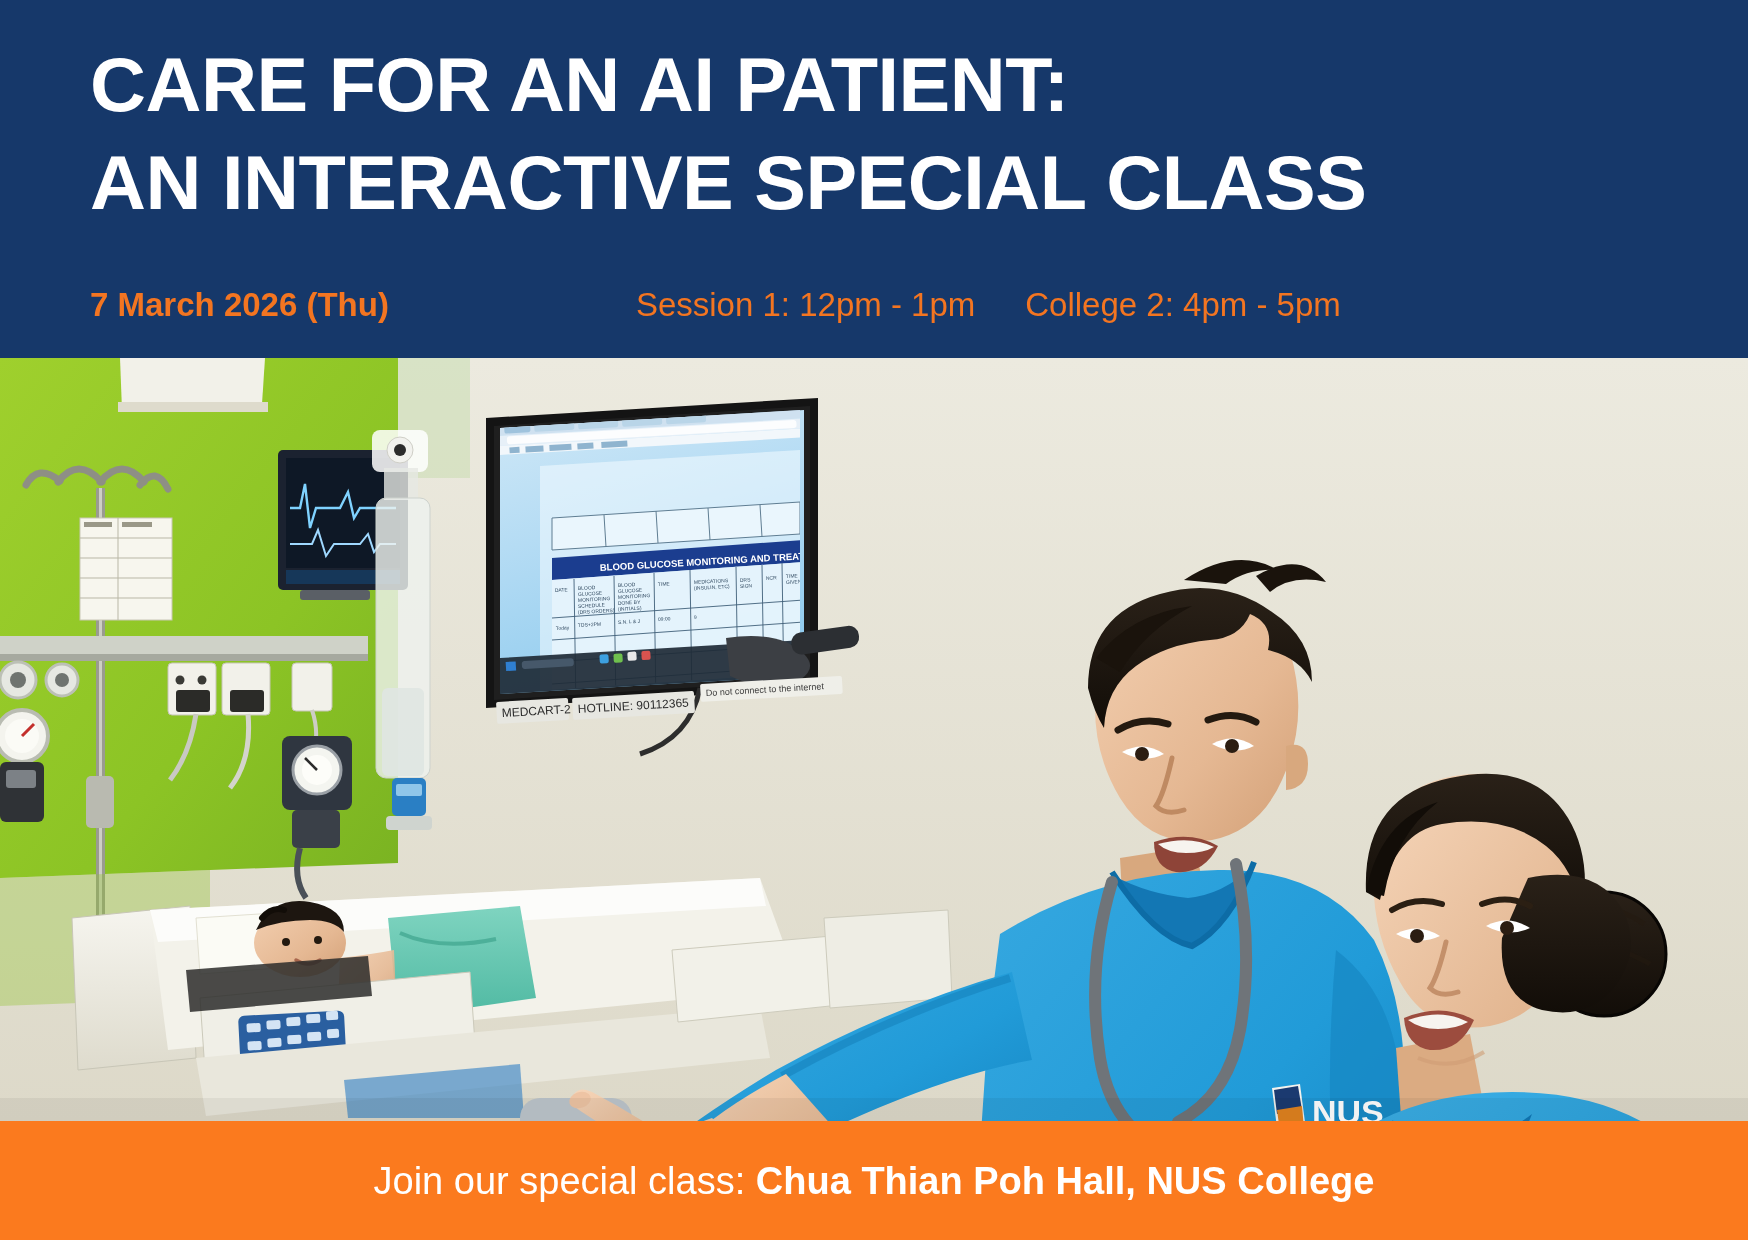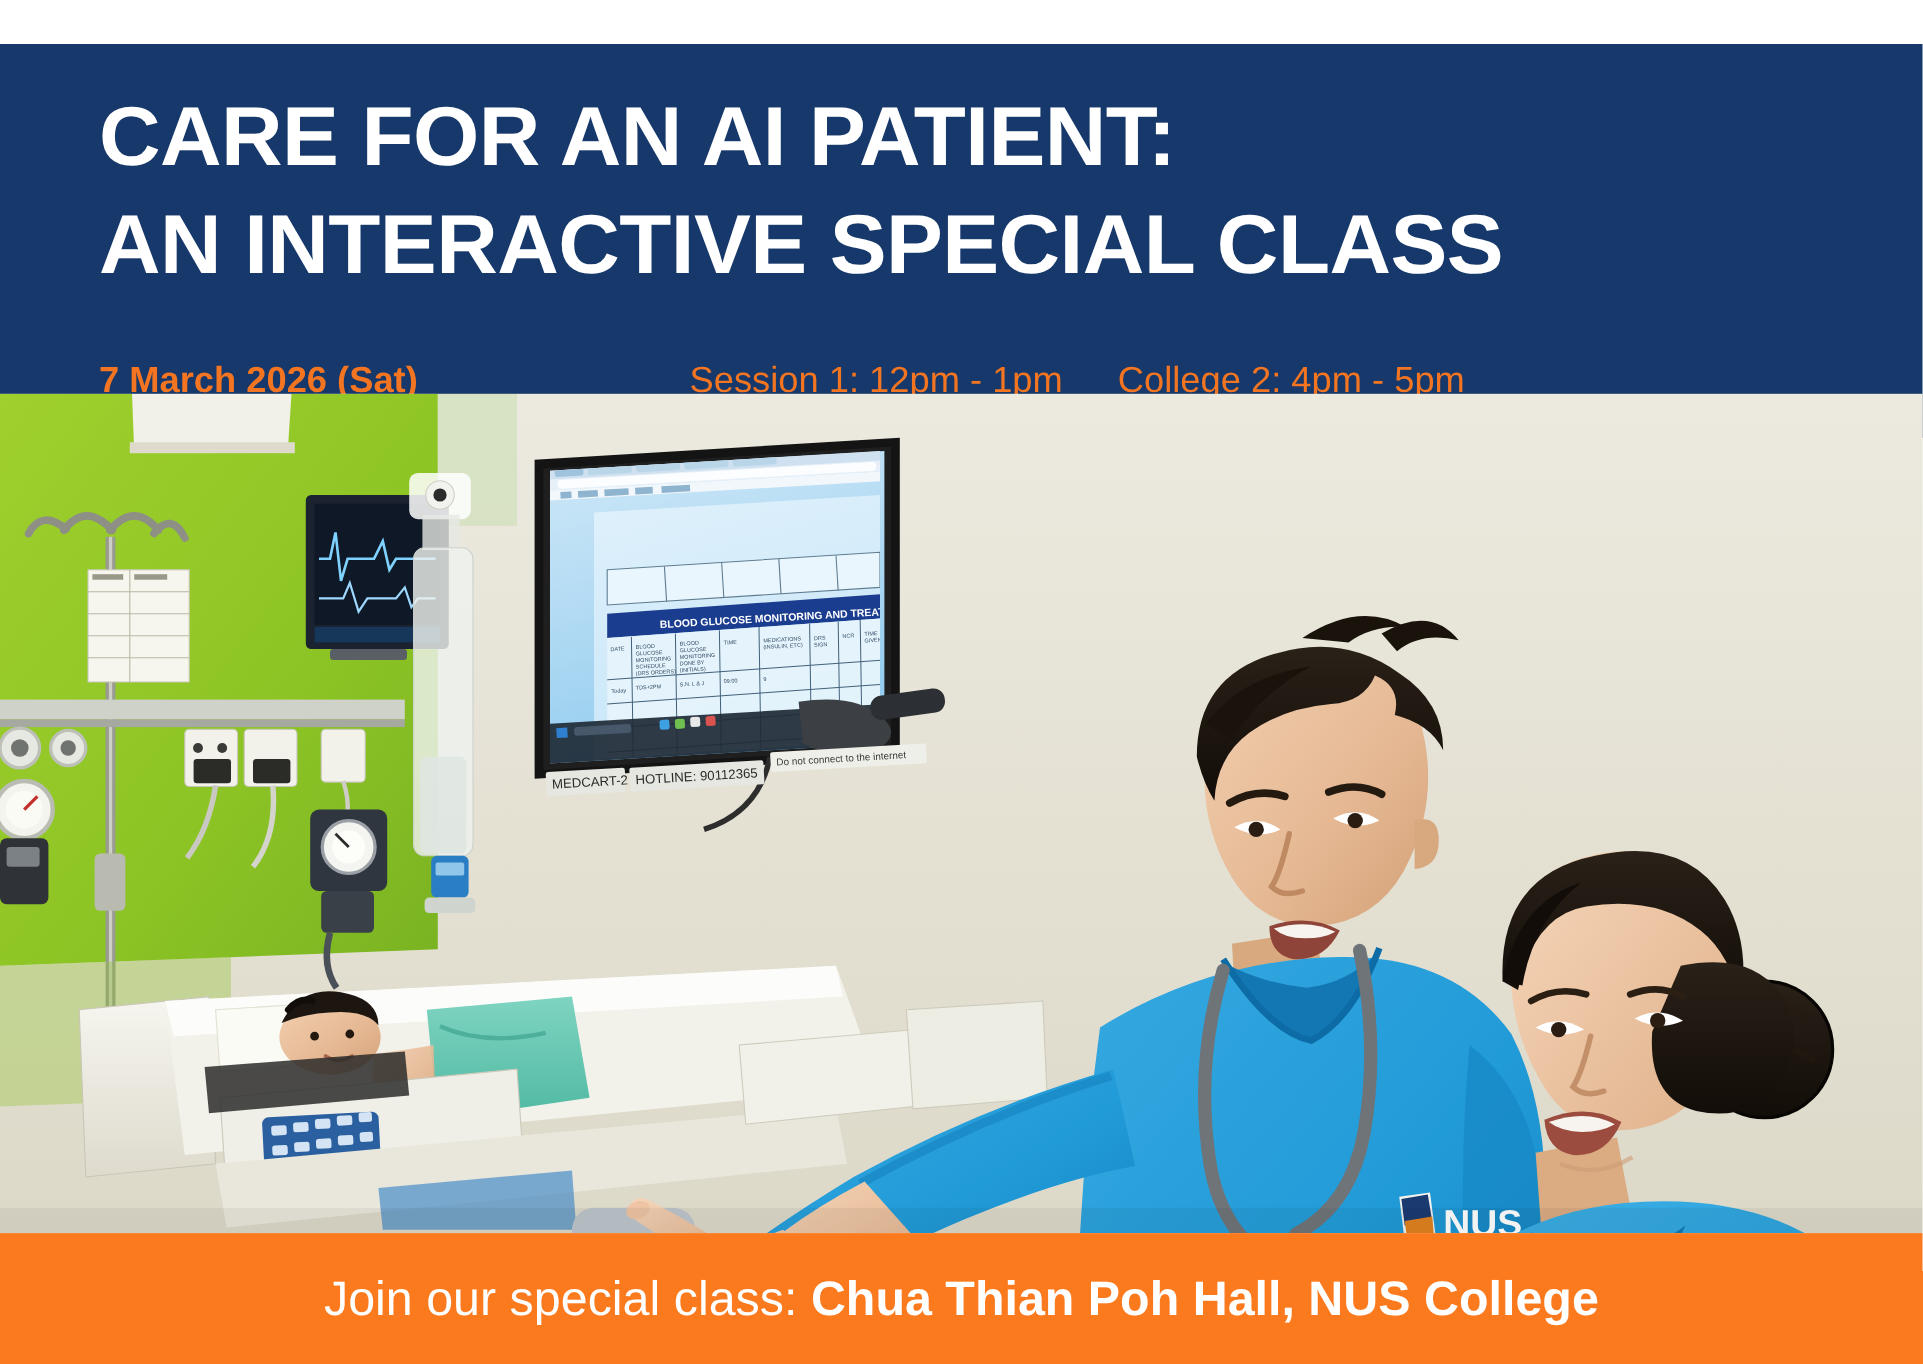--- a/index.html
+++ b/index.html
@@ -11,21 +11,20 @@
   }
   .poster {
     position:relative; width:1748px; height:1240px; overflow:hidden;
     background:#fff;
   }
 
   
   .header {
     position:absolute; left:0; top:0; width:1748px; height:358px;
     background:#16386a;
-    margin-top:40px;
   }
   .title-block {
     position:absolute; left:90px; top:36px; width:1600px;
   }
   .title-line {
     display:block;
     color:#ffffff;
     font-family:"Liberation Sans Narrow","Liberation Sans", sans-serif;
     font-weight:bold;
     font-size:76px;
@@ -63,37 +62,37 @@
 
   
   .footer {
     position:absolute; left:0; top:1121px; width:1748px; height:119px;
     background:#fb7a1e;
     display:flex; align-items:center; justify-content:center;
   }
   .footer-text {
     color:#ffffff;
     font-family:"Liberation Sans Narrow","Liberation Sans", sans-serif;
-    font-size:44px; line-height:44px; white-space:nowrap;
+    font-size:38px; line-height:44px; white-space:nowrap;
   }
   .footer-text .lead { font-weight:normal; }
   .footer-text .venue { font-weight:bold; }
 </style>
 </head>
 <body>
 
 <div class="poster">
 
   <div class="header">
     <div class="title-block">
       <span class="title-line">CARE FOR AN AI PATIENT:</span>
       <span class="title-line">AN INTERACTIVE SPECIAL CLASS</span>
     </div>
     <div class="meta-row">
-      <span class="meta-date">7 March 2026 (Sat)</span>
+      <span class="meta-date">7 March 2026 (Thu)</span>
       <span class="meta-spacer"></span>
       <span class="meta-session">Session 1: 12pm - 1pm</span>
       <span class="meta-gap"></span>
       <span class="meta-session">College 2: 4pm - 5pm</span>
     </div>
   </div>
 
   <div class="photo">
     <svg class="ph-svg" width="1748" height="763" viewBox="0 0 1748 763">
       <defs>

